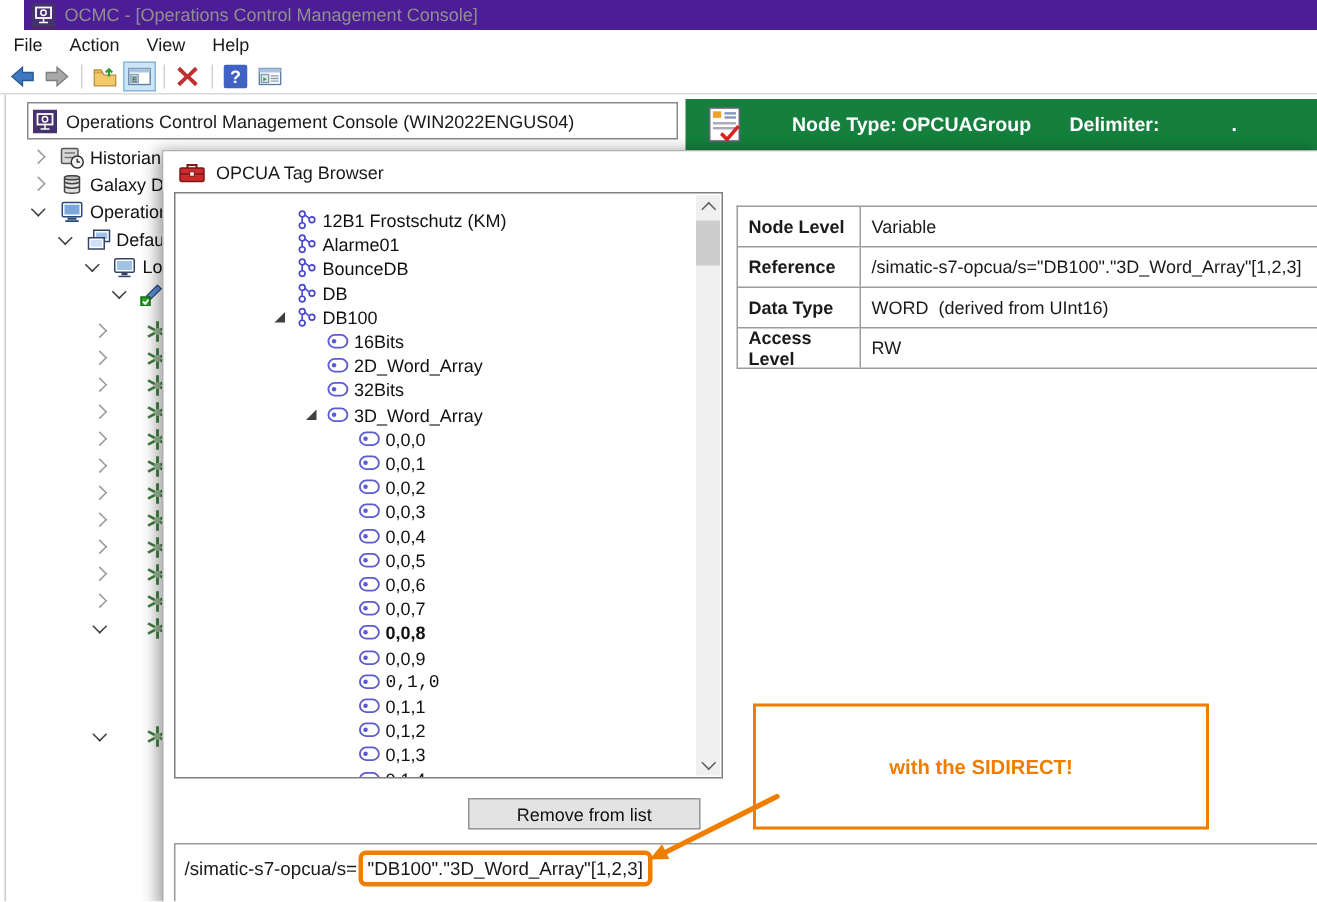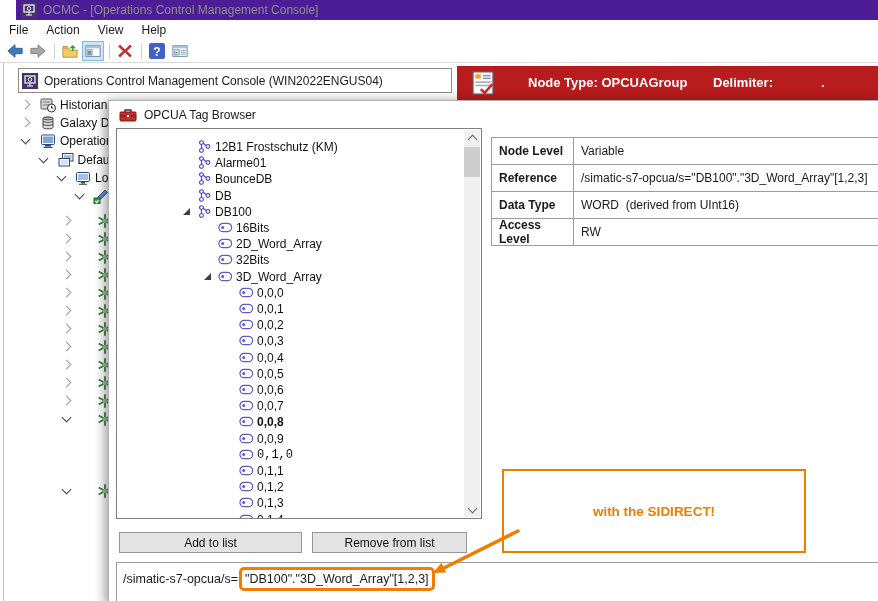--- a/index.html
+++ b/index.html
@@ -28,21 +28,21 @@
   .root-node .ticn{width:16px;height:16px;margin-right:6px;flex:0 0 16px;}
   .root-node span{font-size:12px;white-space:nowrap;}
   .ct-row{position:absolute;left:0;width:460px;height:18px;font-size:12px;}
   .chev{position:absolute;top:5px;width:6px;height:6px;border-right:1.6px solid #9a9a9a;
         border-bottom:1.6px solid #9a9a9a;transform:rotate(-45deg);}
   .chev.expanded{transform:rotate(45deg);border-color:#404040;top:4px;}
   .ticon{position:absolute;top:1px;width:16px;height:16px;}
   .ticon svg{width:16px;height:16px;}
   .tlabel{position:absolute;top:2px;white-space:nowrap;color:#111;}
   
-  .graybar{position:absolute;left:457px;top:66px;width:421px;height:34px;background:#b91c1c;}
+  .graybar{position:absolute;left:457px;top:66px;width:421px;height:34px;background:#15803d;}
   .graybar .ficn{position:absolute;left:15px;top:4px;width:22px;height:26px;}
   .graybar .ficn svg{width:22px;height:26px;}
   .gbt{position:absolute;top:9px;font-size:13px;font-weight:bold;color:#fff;white-space:nowrap;}
   
   .dialog{position:absolute;left:108px;top:100px;width:772px;height:505px;background:#fff;
           border:1px solid #b0b0b0;box-sizing:border-box;z-index:10;
           box-shadow:-4px 0 10px rgba(0,0,0,.22), 0 4px 12px rgba(0,0,0,.25);}
   .dlg-title{position:absolute;left:0;top:0;width:100%;height:27px;display:flex;align-items:center;
              padding-left:10px;box-sizing:border-box;background:#fff;}
   .dlg-title .ticn{width:18px;height:16px;margin-right:7px;}
@@ -610,21 +610,20 @@
         <div class="sb-arrow sb-up">
             <span></span>
           </div>
         <div class="sb-thumb"></div>
         <div class="sb-arrow sb-down">
             <span></span>
           </div>
       </div>
     </div>
 
-    <button class="btn add">Add to list</button>
     <button class="btn rem">Remove from list</button>
 
     <div class="props" id="props">
         <div class="prow">
           <div class="plabel">Node Level</div>
           <div class="pvalue">Variable</div>
         </div>
         <div class="prow">
           <div class="plabel">Reference</div>
           <div class="pvalue">/simatic-s7-opcua/s="DB100"."3D_Word_Array"[1,2,3]</div>

